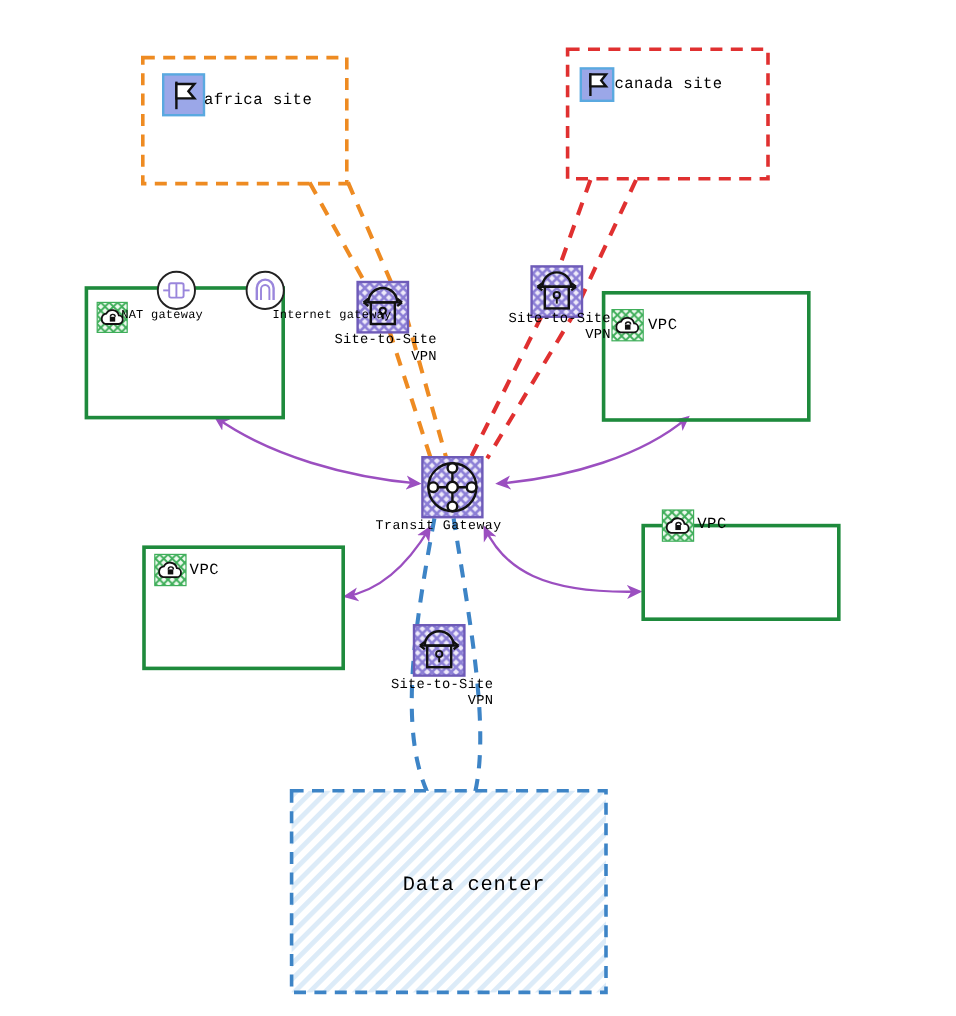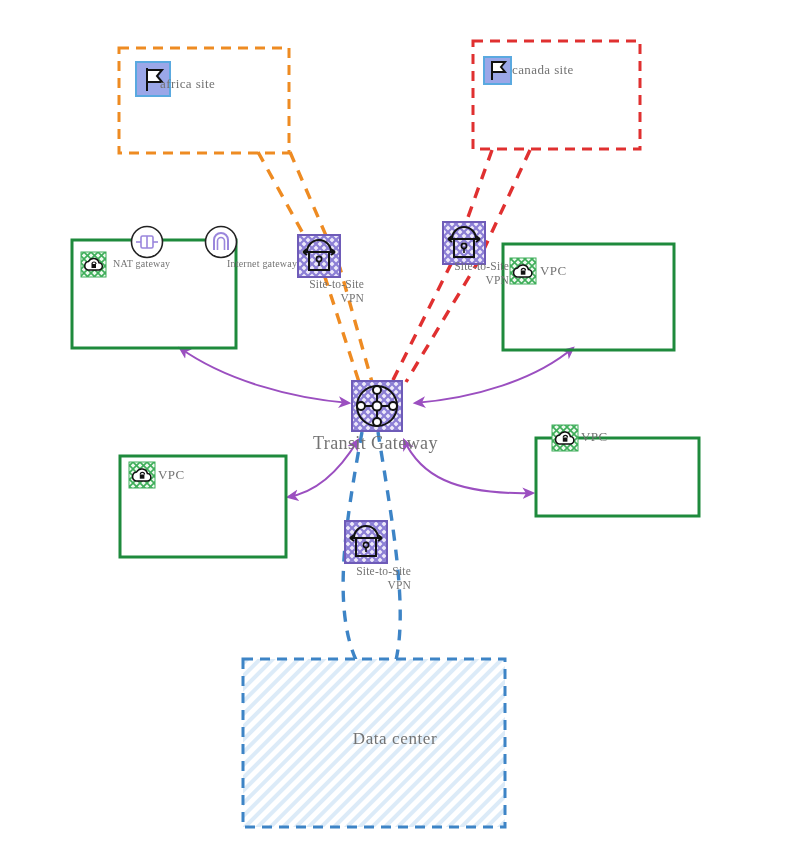--- a/index.html
+++ b/index.html
@@ -15,41 +15,41 @@
     font-family: "DejaVu Sans", sans-serif;
   }
   #canvas {
     position: absolute;
     left: 0; top: 0;
     width: 797px;
     height: 847px;
   }
   .lbl {
     position: absolute;
-    font-family: Liberation Serif, serif;
-    color: #737373;
+    font-family: Liberation Mono, monospace;
+    color: #000000;
     white-space: nowrap;
     pointer-events: none;
   }
   .txt-label {
     font-size: 13px;
     letter-spacing: .4px;
   }
   .txt-small {
     font-size: 10px;
     letter-spacing: .2px;
   }
   .txt-vpn {
     font-size: 11.5px;
     text-align: right;
     line-height: 14px;
     letter-spacing: .2px;
   }
   .txt-tgw {
-    font-size: 18px;
+    font-size: 11px;
     letter-spacing: .4px;
   }
   .txt-dc {
     font-size: 17px;
     letter-spacing: .6px;
   }
 </style>
 </head>
 <body>
 
@@ -200,25 +200,25 @@
     <line x1="377" y1="390" x2="377" y2="422" stroke="#111111" stroke-width="2"></line>
     <line x1="361" y1="406" x2="393" y2="406" stroke="#111111" stroke-width="2"></line>
     <circle cx="377" cy="406" r="4.5" fill="#FFFFFF" stroke="#111111" stroke-width="2"></circle>
     <circle cx="377" cy="390" r="4" fill="#FFFFFF" stroke="#111111" stroke-width="2"></circle>
     <circle cx="377" cy="422" r="4" fill="#FFFFFF" stroke="#111111" stroke-width="2"></circle>
     <circle cx="361" cy="406" r="4" fill="#FFFFFF" stroke="#111111" stroke-width="2"></circle>
     <circle cx="393" cy="406" r="4" fill="#FFFFFF" stroke="#111111" stroke-width="2"></circle>
   </g>
 </svg>
 
-<div class="lbl txt-label" style="left:160px; top:76px;">africa site</div>
+<div class="lbl txt-label" style="left:170px; top:76px;">africa site</div>
 
 <div class="lbl txt-label" style="left:512px; top:62px;">canada site</div>
 
-<div class="lbl txt-small" style="left:113px; top:258px;">NAT gateway</div>
+<div class="lbl txt-small" style="left:101px; top:258px;">NAT gateway</div>
 
 <div class="lbl txt-small" style="left:183px; top:258px;margin-left:44px;">Internet gateway</div>
 
 <div class="lbl txt-label" style="left:540px; top:263px;">VPC</div>
 
 <div class="lbl txt-label" style="left:158px; top:467px;">VPC</div>
 
 <div class="lbl txt-label" style="left:581px; top:429px;">VPC</div>
 
 <div class="lbl txt-vpn" style="left:274px; top:277px; width:90px;">

